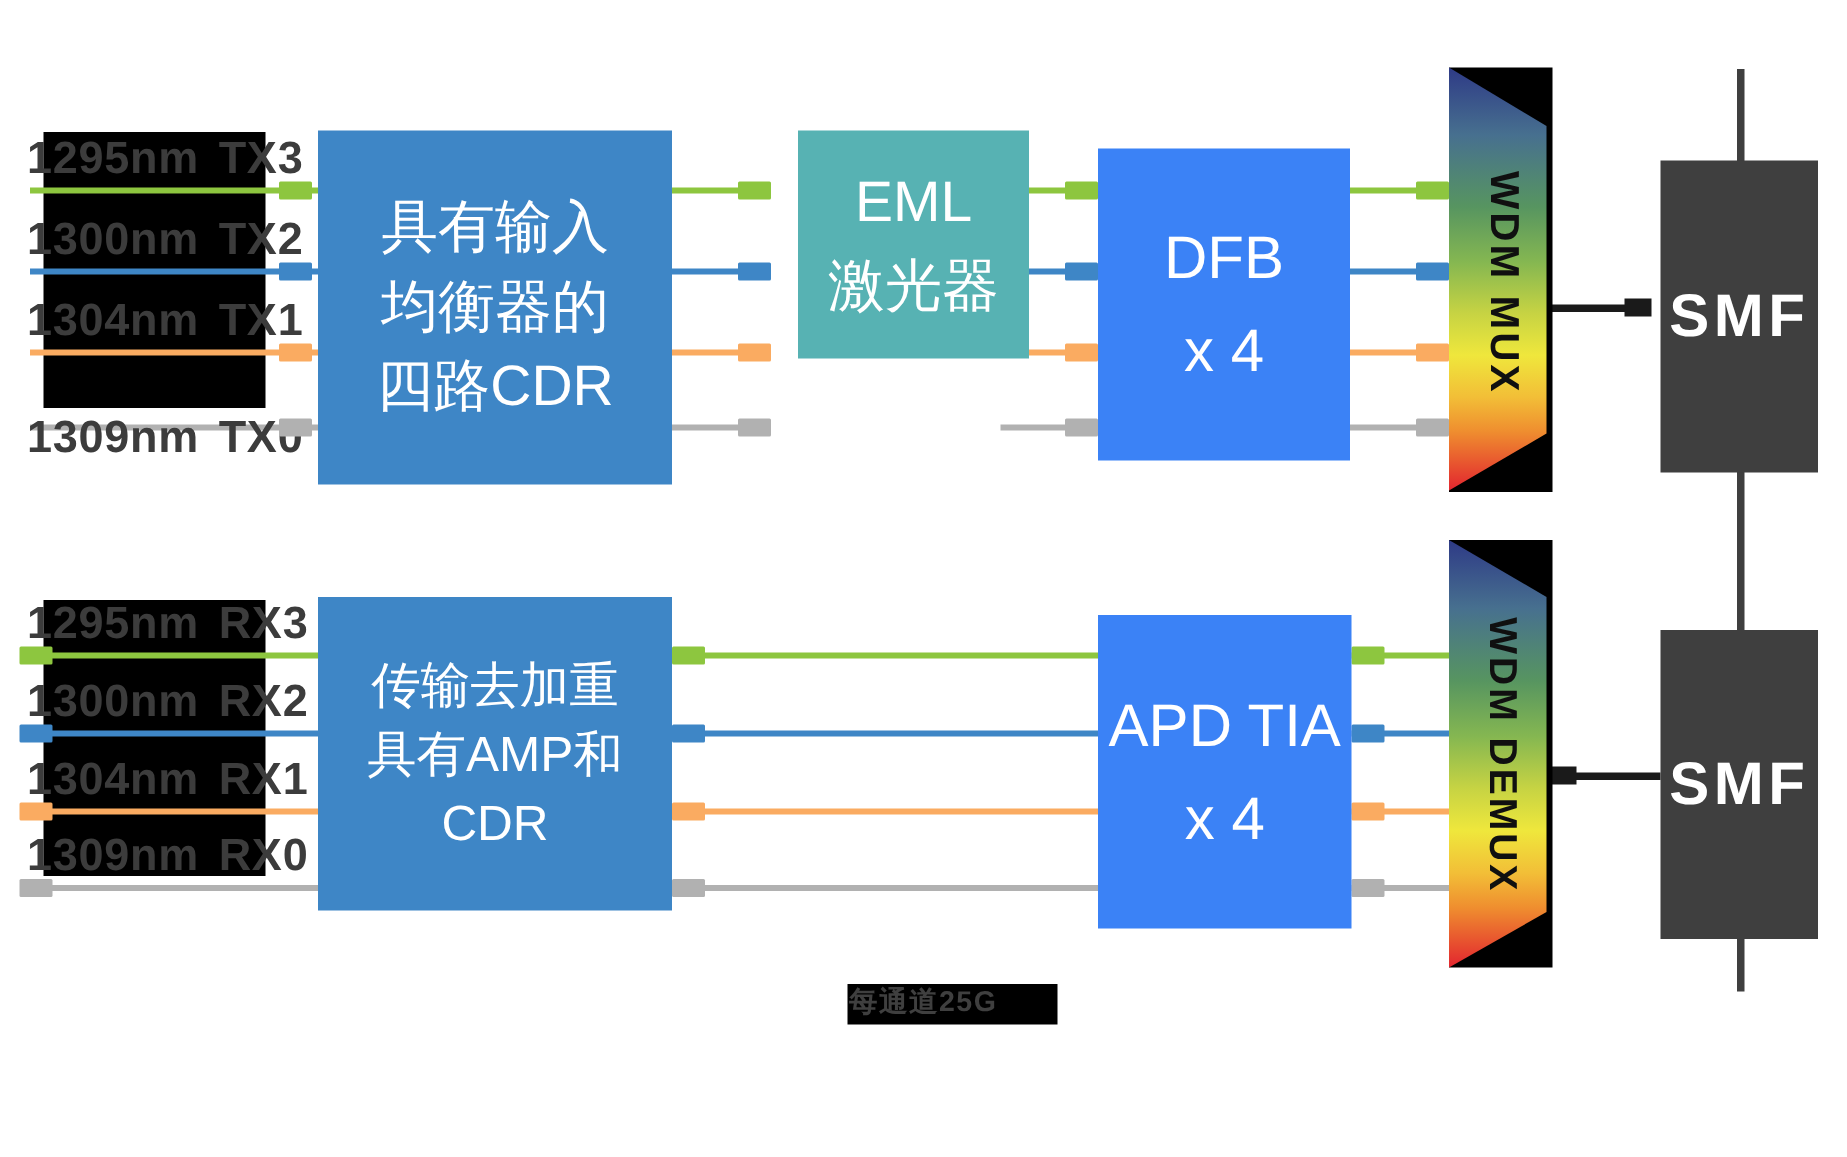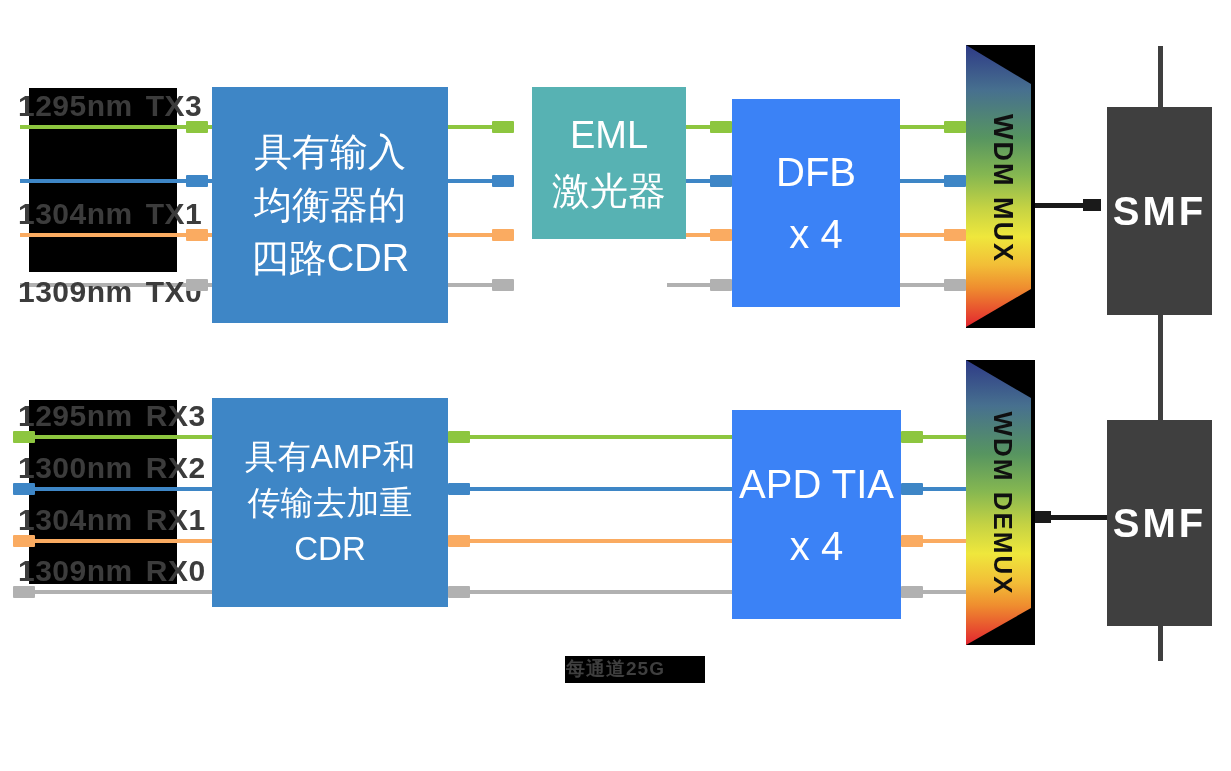--- a/index.html
+++ b/index.html
@@ -60,20 +60,23 @@
 </style>
 </head>
 <body>
 
 <div id="stage">
 
   <div class="band" style="left:29px;top:88px;width:148px;height:184px;"></div>
 
   <div class="chlabel" style="top:91px;">
     <span>1295nm</span><span class="port">TX3</span>
+  </div>
+  <div class="chlabel" style="top:145px;">
+    <span>1300nm</span><span class="port">TX2</span>
   </div>
   <div class="chlabel" style="top:199px;">
     <span>1304nm</span><span class="port">TX1</span>
   </div>
   <div class="chlabel" style="top:249px;margin-top:28px;">
     <span>1309nm</span><span class="port">TX0</span>
   </div>
 
   <div class="line c-green" style="left:20px;top:125px;width:192px;"></div>
   <div class="nub  c-green" style="left:186px;top:121px;width:22px;"></div>
@@ -193,22 +196,22 @@
   <div class="line c-green" style="left:901px;top:435px;width:65px;"></div>
   <div class="nub  c-green" style="left:901px;top:431px;width:22px;"></div>
   <div class="line c-blue" style="left:901px;top:487px;width:65px;"></div>
   <div class="nub  c-blue" style="left:901px;top:483px;width:22px;"></div>
   <div class="line c-orange" style="left:901px;top:539px;width:65px;"></div>
   <div class="nub  c-orange" style="left:901px;top:535px;width:22px;"></div>
   <div class="line c-gray" style="left:901px;top:590px;width:65px;"></div>
   <div class="nub  c-gray" style="left:901px;top:586px;width:22px;"></div>
 
   <div class="box box-blue cdr-rx" style="left:212px;top:398px;width:236px;height:209px;">
+    <div>传输去加重</div>
     <div>具有AMP和</div>
-    <div>传输去加重</div>
     <div>CDR</div>
   </div>
 
   <div class="box box-gray dfb" style="left:732px;top:398px;width:169px;height:209px;">
     <div>APD TIA</div>
     <div>x 4</div>
   </div>
 
   <svg class="wdm-svg" style="left:962px;top:357px;" width="80" height="292" viewBox="0 0 80 292">
     <defs>

